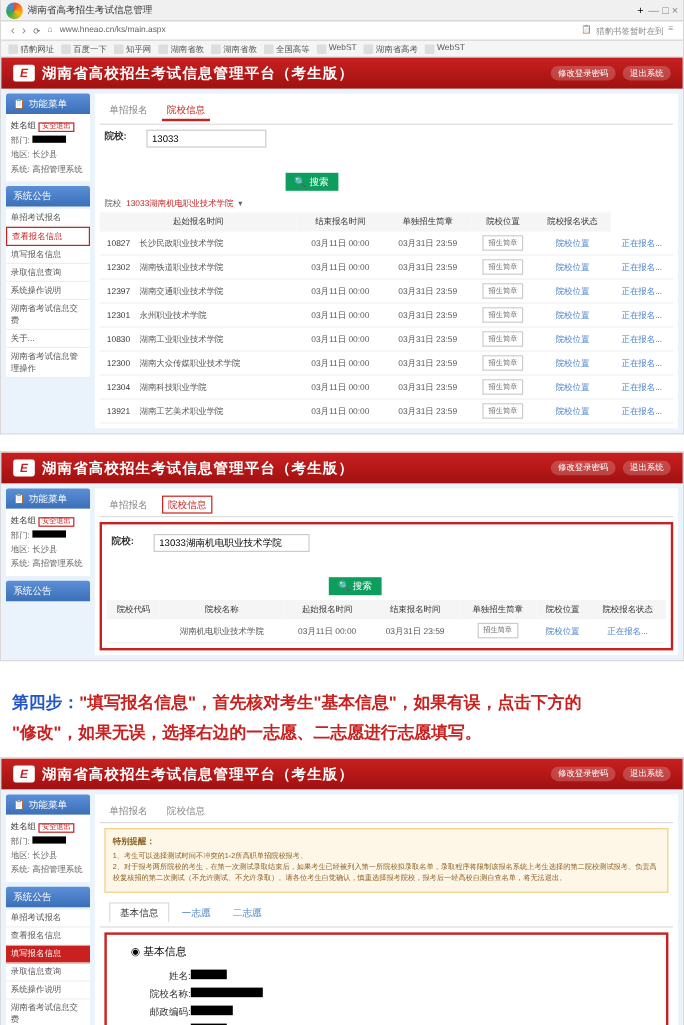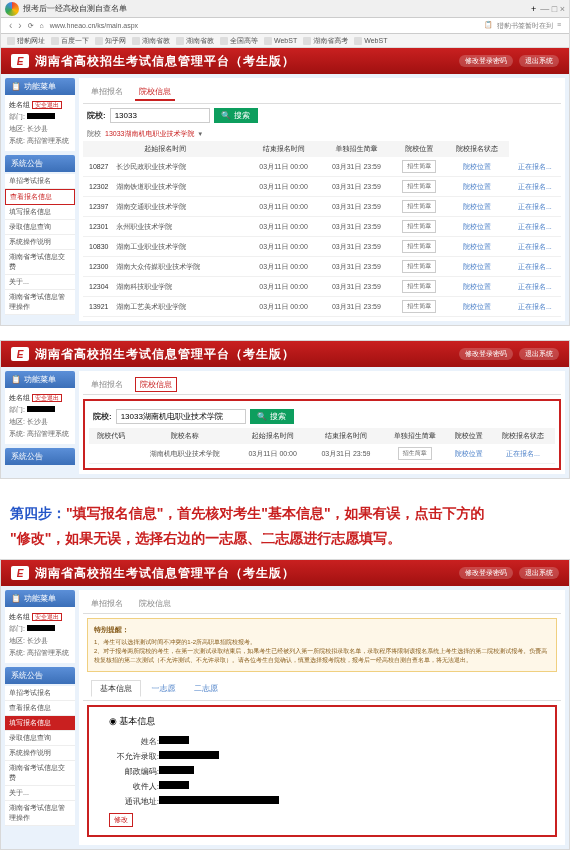--- a/index.html
+++ b/index.html
@@ -33,24 +33,24 @@
     .sidebar-list { background: #fff; margin-top: 2px; }
     .sidebar-item { padding: 2px 4px; font-size: 7px; color: #555; border-bottom: 1px solid #eee; }
     .sidebar-item.active { background: #c92020; color: #fff; }
     .sidebar-item.highlight { color: #c92020; border: 1px solid #c92020; }
     
     .main-panel { flex: 1; background: #fff; margin: 4px 4px 4px 0; padding: 4px; }
     .tab-row { border-bottom: 1px solid #ddd; padding: 2px 4px; display: flex; gap: 8px; font-size: 8px; }
     .tab-item { color: #888; padding: 2px 4px; }
     .tab-item.active { color: #c92020; border-bottom: 2px solid #c92020; }
     
-    .search-row { padding: 4px; display: flex; align-items: center; gap: 4px; font-size: 8px; }
+    .search-row { padding: 4px; display: flex; align-items: flex-start; gap: 16px; font-size: 8px; }
     .search-label { color: #333; font-weight: bold; }
     .search-input { border: 1px solid #ccc; padding: 2px 4px; width: 100px; font-size: 8px; }
-    .search-btn { background: #0d9e5e; color: #fff; border: none; padding: 2px 8px; font-size: 8px; cursor: pointer; }
+    .search-btn { background: #0d9e5e; color: #fff; border: none; padding: 2px 8px; font-size: 8px; cursor: pointer; margin-top: 36px; }
     .dropdown-row { padding: 2px 4px; font-size: 7px; color: #666; display: flex; gap: 4px; align-items: center; }
     .dropdown-val { color: #c92020; }
     
     .table { width: 100%; border-collapse: collapse; font-size: 7px; }
     .table th { background: #f5f5f5; padding: 3px 2px; text-align: center; color: #333; font-weight: normal; font-size: 7px; }
     .table td { padding: 3px 2px; text-align: center; border-bottom: 1px solid #f0f0f0; color: #555; }
     .table .link { color: #4a7fc8; }
     .table .btn-sm { border: 1px solid #ccc; padding: 1px 4px; font-size: 6px; color: #666; display: inline-block; }
     
     .red-border { border: 2px solid #c92020; }
@@ -75,21 +75,21 @@
     .basic-label { width: 50px; text-align: right; }
     .basic-value { height: 8px; background: #000; display: inline-block; }
     .modify-link { color: #c92020; border: 1px solid #c92020; padding: 1px 4px; font-size: 7px; display: inline-block; margin-top: 4px; }
   </style>
 </head>
 <body>
 
 <div class="screenshot">
   <div class="browser-bar">
     <div class="browser-icon"></div>
-    <span class="tab-title">报考后一经高校自测自查名单</span>
+    <span class="tab-title">湖南省高考招生考试信息管理</span>
     <span style="flex:1"></span>
     <span>+</span>
     <span style="margin-left:auto;color:#888">— □ ×</span>
   </div>
   <div class="url-bar">
     <span class="url-arrow">‹</span>
     <span class="url-arrow">›</span>
     <span>⟳</span>
     <span>⌂</span>
     <span class="url-text">www.hneao.cn/ks/main.aspx</span>
@@ -381,21 +381,21 @@
         <span class="form-tab">一志愿</span>
         <span class="form-tab">二志愿</span>
       </div>
       <div class="basic-info">
         <div class="basic-title">◉ <span>基本信息</span></div>
         <div class="basic-row">
             <span class="basic-label">姓名:</span>
             <span class="basic-value" style="width:30px"></span>
           </div>
         <div class="basic-row">
-            <span class="basic-label">不允许录取:</span>
+            <span class="basic-label">院校名称:</span>
             <span class="basic-value" style="width:60px"></span>
           </div>
         <div class="basic-row">
             <span class="basic-label">邮政编码:</span>
             <span class="basic-value" style="width:35px"></span>
           </div>
         <div class="basic-row">
             <span class="basic-label">收件人:</span>
             <span class="basic-value" style="width:30px"></span>
           </div>

